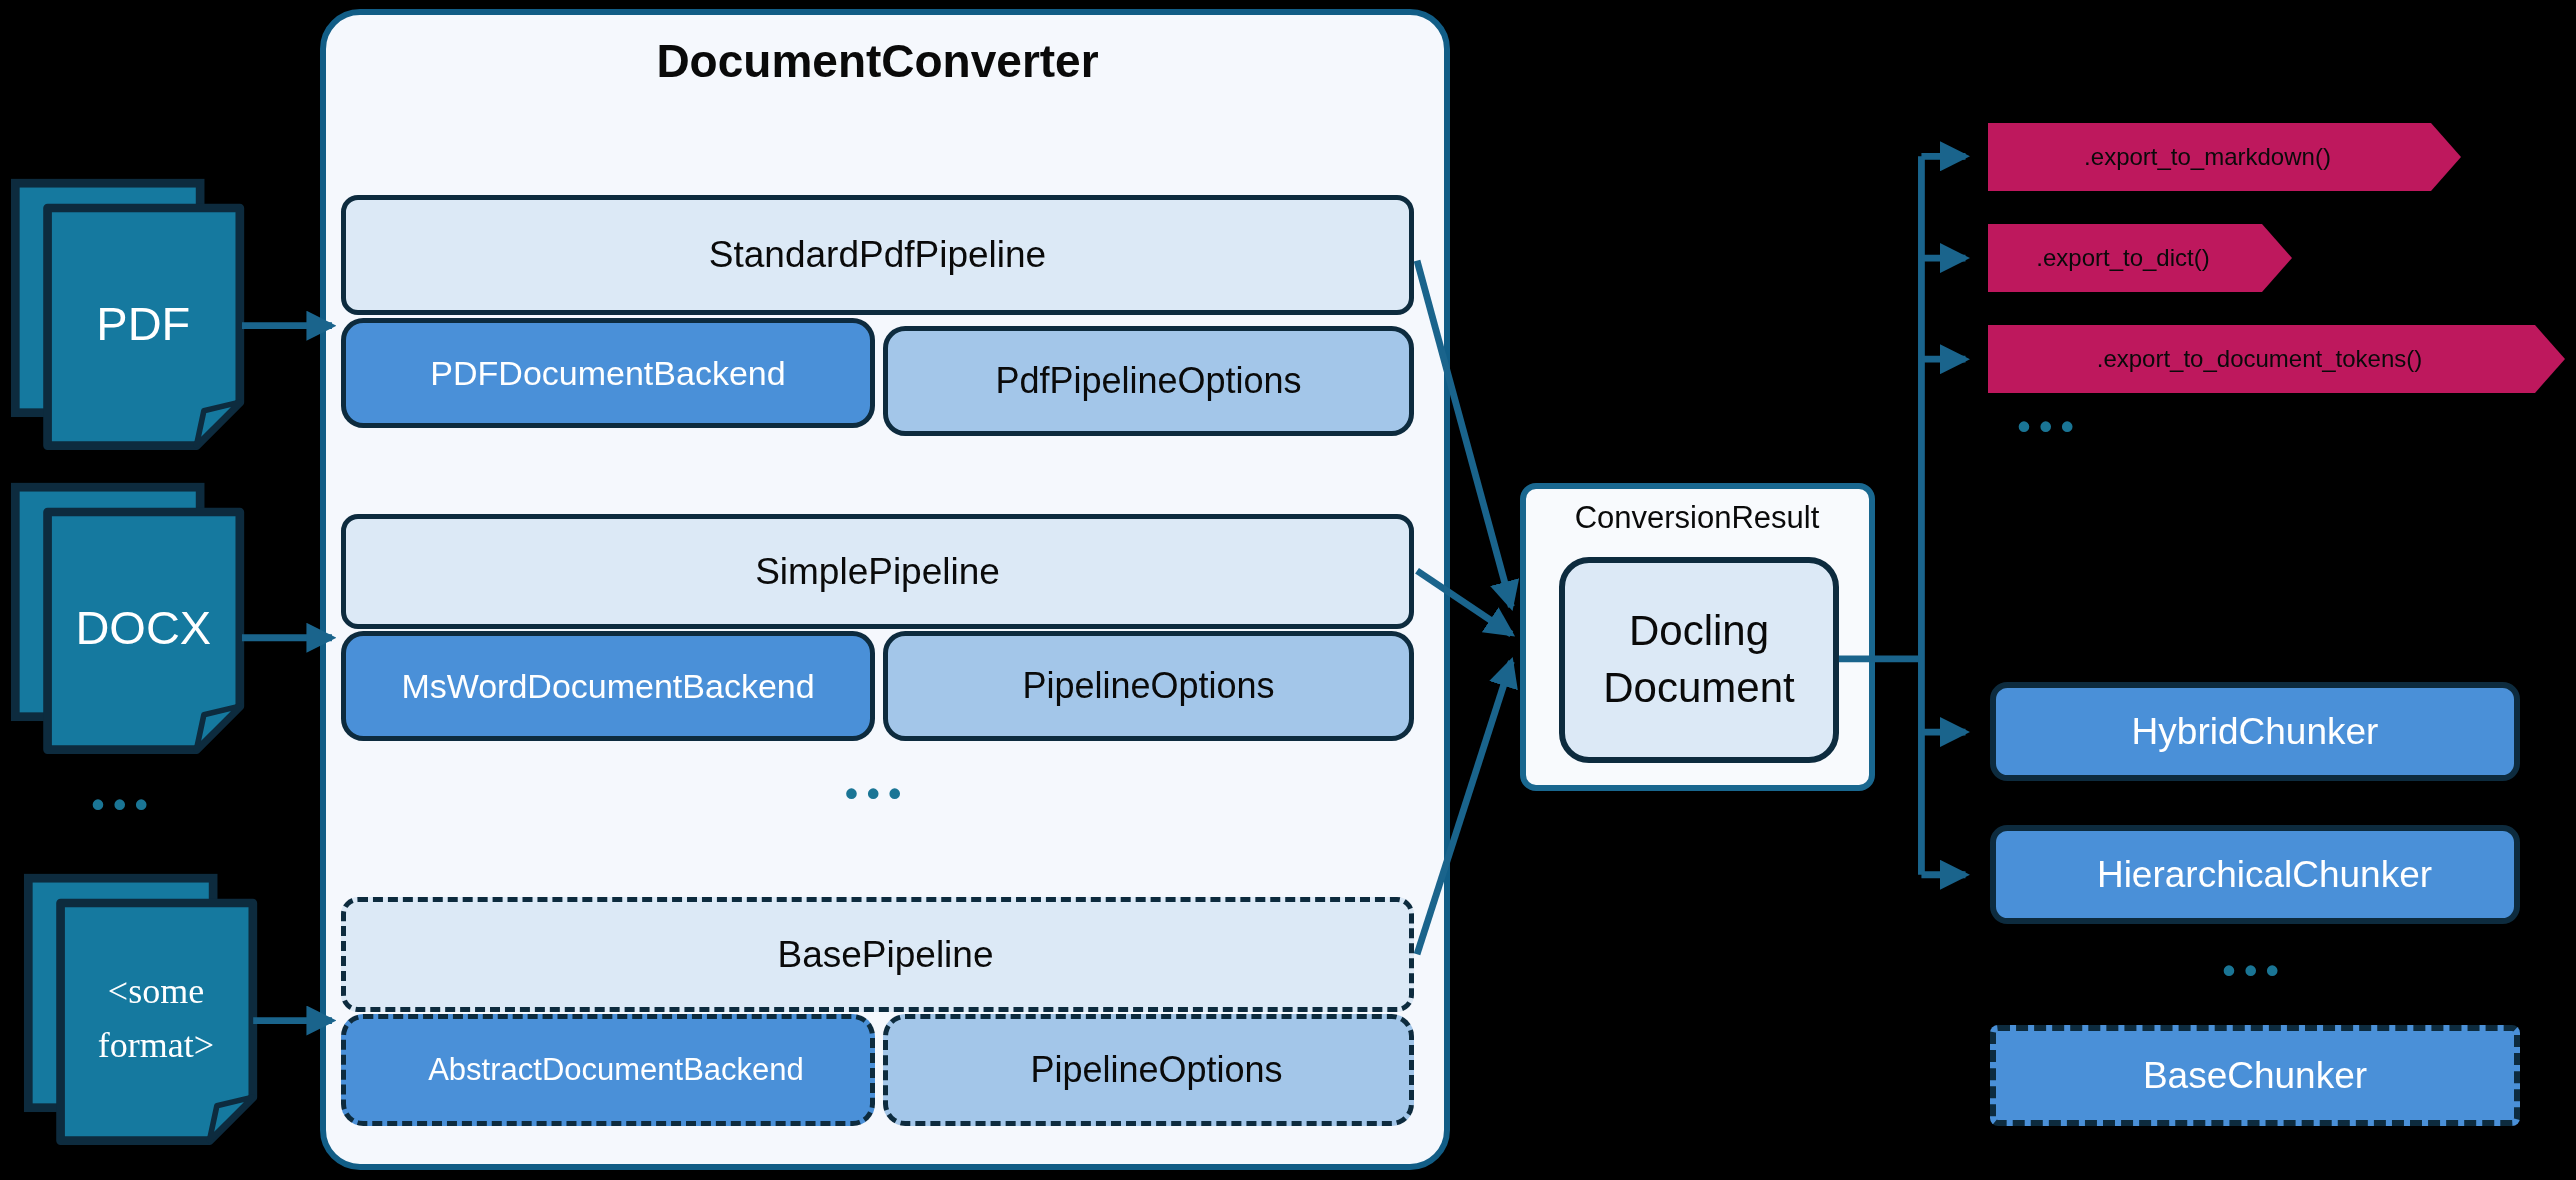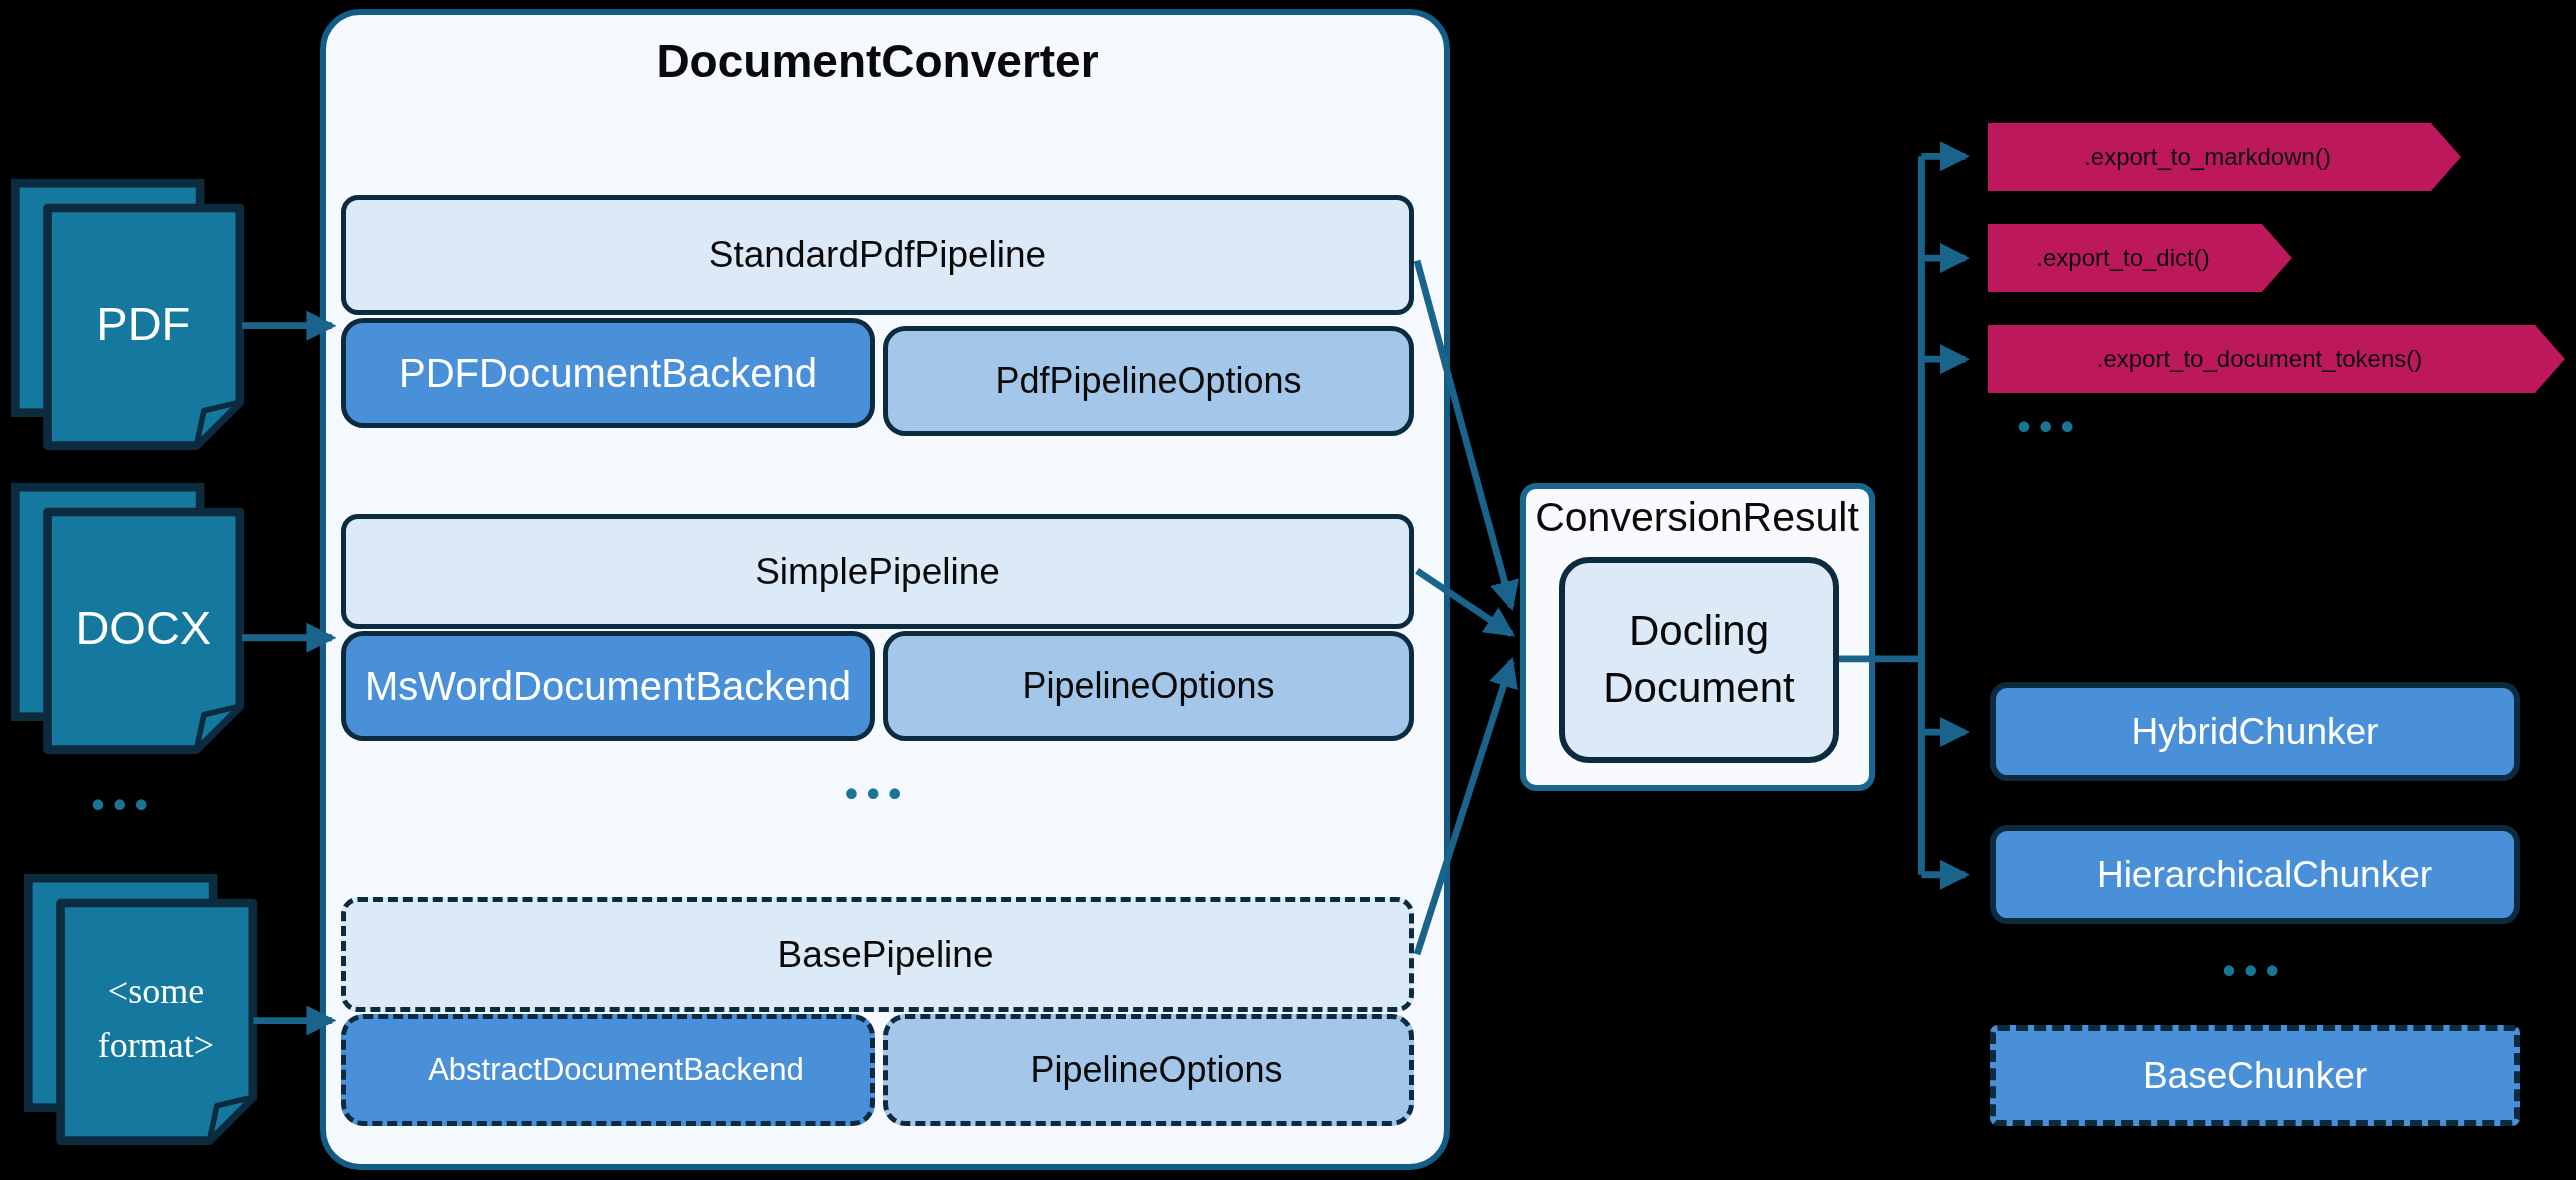--- a/index.html
+++ b/index.html
@@ -11,21 +11,21 @@
 
   
   #converter-box{left:320px;top:9.3px;width:1130px;height:1161px;
     background:#f5f8fd;border:6.8px solid #115d86;border-radius:40px;}
   #converter-title{left:341px;top:30px;width:1073px;height:62px;
     font-size:46px;font-weight:bold;color:#0a0a0a;}
 
   .pipeline-box{background:#dce9f6;border:5.6px solid #0d2b3e;border-radius:17px;
     font-size:37px;color:#0a0a0a;}
   .backend-box{background:#4a90d8;border:5.6px solid #0d2b3e;border-radius:22.3px;
-    font-size:40px;color:#ffffff;}
+    font-size:34px;color:#ffffff;}
   .options-box{background:#a3c6e9;border:5.6px solid #0d2b3e;border-radius:22.3px;
     font-size:36px;color:#0a0a0a;}
   .dashed{border-style:dashed;padding-left:16px;}
 
   #g1-pipeline{left:341px;top:195px;width:1073px;height:120px;}
   #g1-backend{left:341px;top:318px;width:534px;height:110px;}
   #g1-options{left:883px;top:318px;width:531px;height:110px;margin-top:8px;}
 
   #g2-pipeline{left:341px;top:514px;width:1073px;height:115px;}
   #g2-backend{left:341px;top:631px;width:534px;height:110px;}
@@ -46,21 +46,21 @@
   #input-fmt{left:22px;top:872px;font-family:Liberation Serif, serif;}
   .doc-label{position:absolute;left:38px;top:31px;width:192px;height:230px;
     color:#fff;font-size:47px;display:flex;align-items:center;justify-content:center;
     text-align:center;white-space:pre-line;}
   #input-fmt .doc-label{font-size:36px;line-height:1.5;}
   #input-dots{left:68px;top:780px;width:112px;height:50px;}
 
   
   #result-box{left:1520px;top:483px;width:355px;height:308px;
     background:#f8fafd;border:6.8px solid #19678f;border-radius:16px;}
-  #result-label{left:1526px;top:495px;width:342px;height:45px;font-size:41px;color:#0a0a0a;}
+  #result-label{left:1526px;top:495px;width:342px;height:45px;font-size:31px;color:#0a0a0a;}
   #docling-box{left:1559px;top:557px;width:280px;height:206px;
     background:#dce9f6;border:6.8px solid #0d2b3e;border-radius:30px;
     font-size:42px;font-weight:normal;color:#0a0a0a;line-height:1.35;white-space:pre-line;}
 
   
   .export-chip{background:#be185d;color:#0a0a0a;font-size:24px;
     display:flex;align-items:center;justify-content:center;
     padding-right:34px;
     clip-path:polygon(0 0, calc(100% - 30px) 0, 100% 50%, calc(100% - 30px) 100%, 0 100%);text-align:right;}
   #export-0{left:1988px;top:123px;width:473px;height:68px;}

